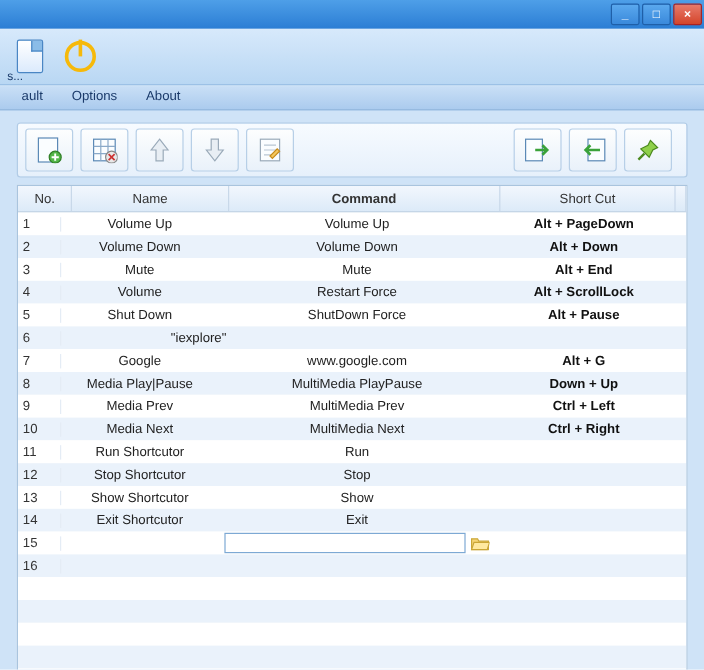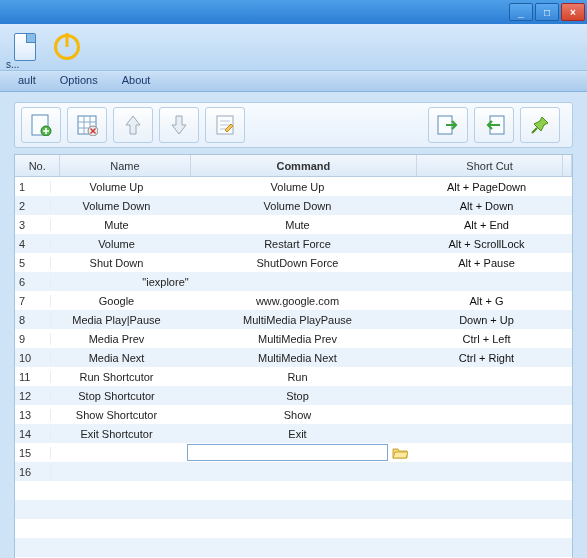--- a/index.html
+++ b/index.html
@@ -33,21 +33,21 @@
   .gh { border-right:1px solid #c8d8e9; display:flex; align-items:center; justify-content:center; color:#333; font-size:11px; padding:0 4px;}
   .col-no{width:46px;} .col-name{width:132px;} .col-cmd{width:230px;font-weight:bold;} .col-sc{width:148px;} .col-rest{flex:1;}
   .grid-body { height:calc(100% - 22px); overflow:auto; }
   .grow{ display:flex; height:19px; align-items:center;}
   .grow:nth-child(even){ background:#eaf2fb; }
   .grow:nth-child(odd){ background:#fff; }
   .gc{ border-right:1px solid transparent; display:flex; align-items:center; justify-content:center; padding:0 4px; }
   .gc.no{ width:36px; justify-content:flex-start; color:#333; border-right:1px solid #e4ecf5;}
   .gc.name{ width:132px; color:#222;}
   .gc.cmd{ width:230px; color:#222; position:relative;}
-  .gc.sc{ width:148px; font-weight:normal; color:#111;}
+  .gc.sc{ width:148px; font-weight:bold; color:#111;}
   .gc.rest{flex:1;}
   .cmd-input{ width:100%; height:17px; border:1px solid #7da9d4; padding:0 3px; font-family:inherit; font-size:11px; background:#fff;}
   .browse-icn{ width:16px; height:13px; margin-left:4px; flex-shrink:0;}
 </style>
 </head>
 <body>
 
 <div class="titlebar">
   <div class="win-btn">_</div>
   <div class="win-btn">□</div>

